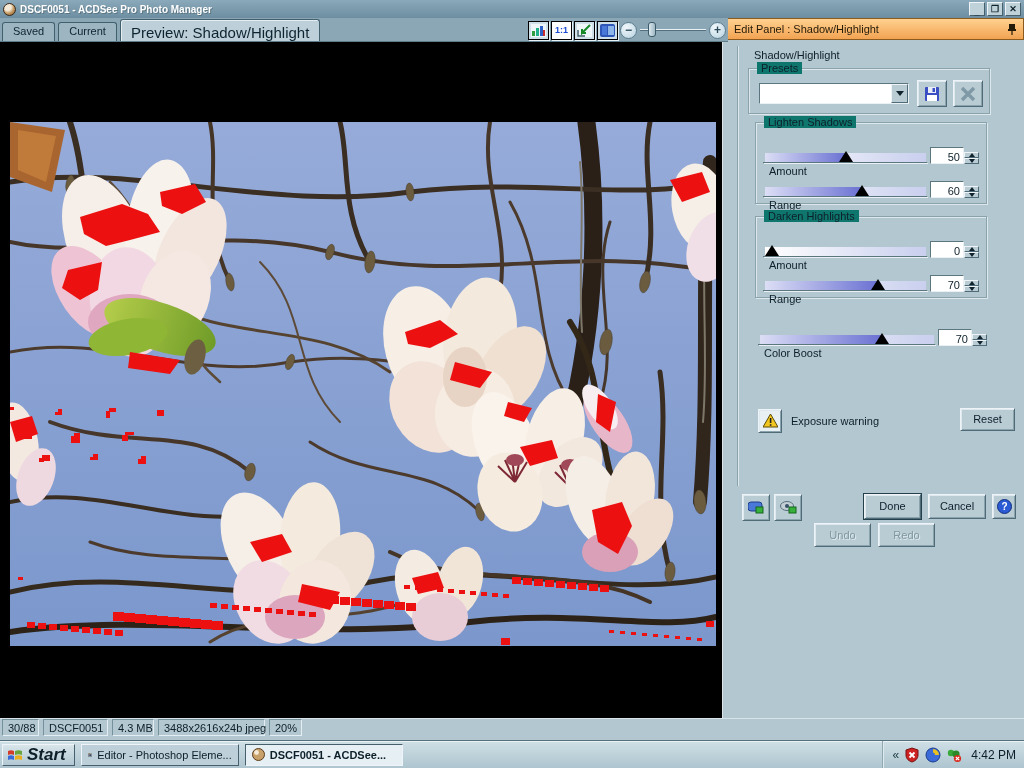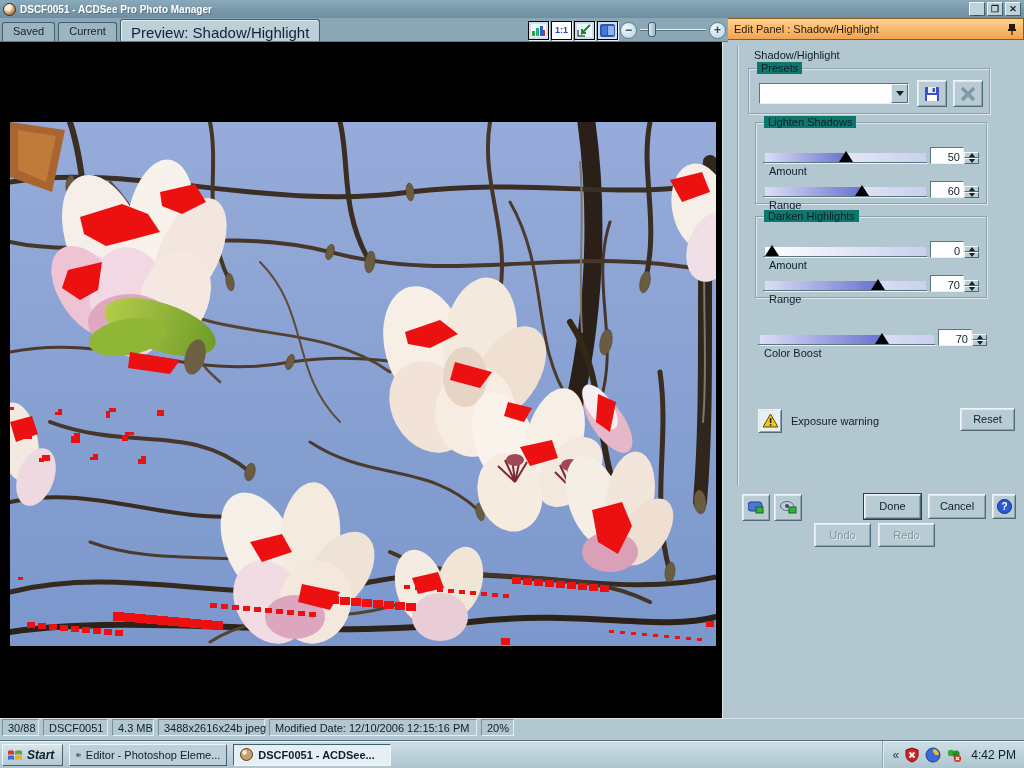--- a/index.html
+++ b/index.html
@@ -128,21 +128,21 @@
   .status-cell { height:17px; padding:2px 5px 0; margin-right:4px; white-space:nowrap;
     border:1px solid; border-color:#75919c #e4edf1 #e4edf1 #75919c; }
 
   
   #taskbar { position:absolute; left:0; top:740px; width:1024px; height:28px;
     background:linear-gradient(to bottom,#cfdfe6,#aec5cf);
     border-top:1px solid #53707c; box-shadow:inset 0 1px 0 #e9f2f5;
     display:flex; align-items:center; }
   #start-btn { margin-left:2px; height:22px; padding:0 8px 0 4px; display:flex; align-items:center; gap:4px;
     background:linear-gradient(to bottom,#d8e5ea,#b2c8d2); border:1px solid; border-color:#eef4f7 #46616d #46616d #eef4f7;
-    font-weight:bold; font-size:12px; font-style:italic; }
+    font-weight:bold; font-size:17px; font-style:italic; }
   .task-btn { margin-left:6px; height:22px; width:158px; padding:0 6px; display:flex; align-items:center; gap:5px;
     background:#bdd0d9; border:1px solid; border-color:#eef4f7 #46616d #46616d #eef4f7;
     white-space:nowrap; overflow:hidden; }
   .task-btn.active { background:#e6eff3; border-color:#46616d #eef4f7 #eef4f7 #46616d; font-weight:bold; }
   #tray { position:absolute; right:0; top:0; height:28px; display:flex; align-items:center; gap:5px;
     padding:0 8px 0 10px; border-left:1px solid #8fa8b2; box-shadow:inset 1px 0 0 #dfeaee; }
   #tray .chevron { font-size:12px; color:#23404c; }
   #clock { margin-left:4px; font-size:12px; }
 
   svg { display:block; }
@@ -628,21 +628,20 @@
         <div class="push-btn" id="reset-btn">Reset</div>
       </div>
     </div>
   </div>
 
   <div id="statusbar">
     <div class="status-cell" style="width:37px">30/88</div>
     <div class="status-cell" style="width:65px">DSCF0051</div>
     <div class="status-cell" style="width:42px">4.3 MB</div>
     <div class="status-cell" style="width:107px">3488x2616x24b jpeg</div>
-    <div class="status-cell" style="width:208px">Modified Date: 12/10/2006 12:15:16 PM</div>
     <div class="status-cell" style="width:33px">20%</div>
   </div>
 
   <div id="taskbar">
     <div id="start-btn">
       <svg width="16" height="14" viewBox="0 0 16 14">
         <path d="M1,3 C3,2 5,2 7,3 L7,7 C5,6 3,6 1,7 Z" fill="#d33c28"></path>
         <path d="M8,3 C10,2 13,2 15,3 L15,7 C13,6 10,6 8,7 Z" fill="#68a63c"></path>
         <path d="M1,8 C3,7 5,7 7,8 L7,12 C5,11 3,11 1,12 Z" fill="#3a6ad8"></path>
         <path d="M8,8 C10,7 13,7 15,8 L15,12 C13,11 10,11 8,12 Z" fill="#e8b020"></path>

